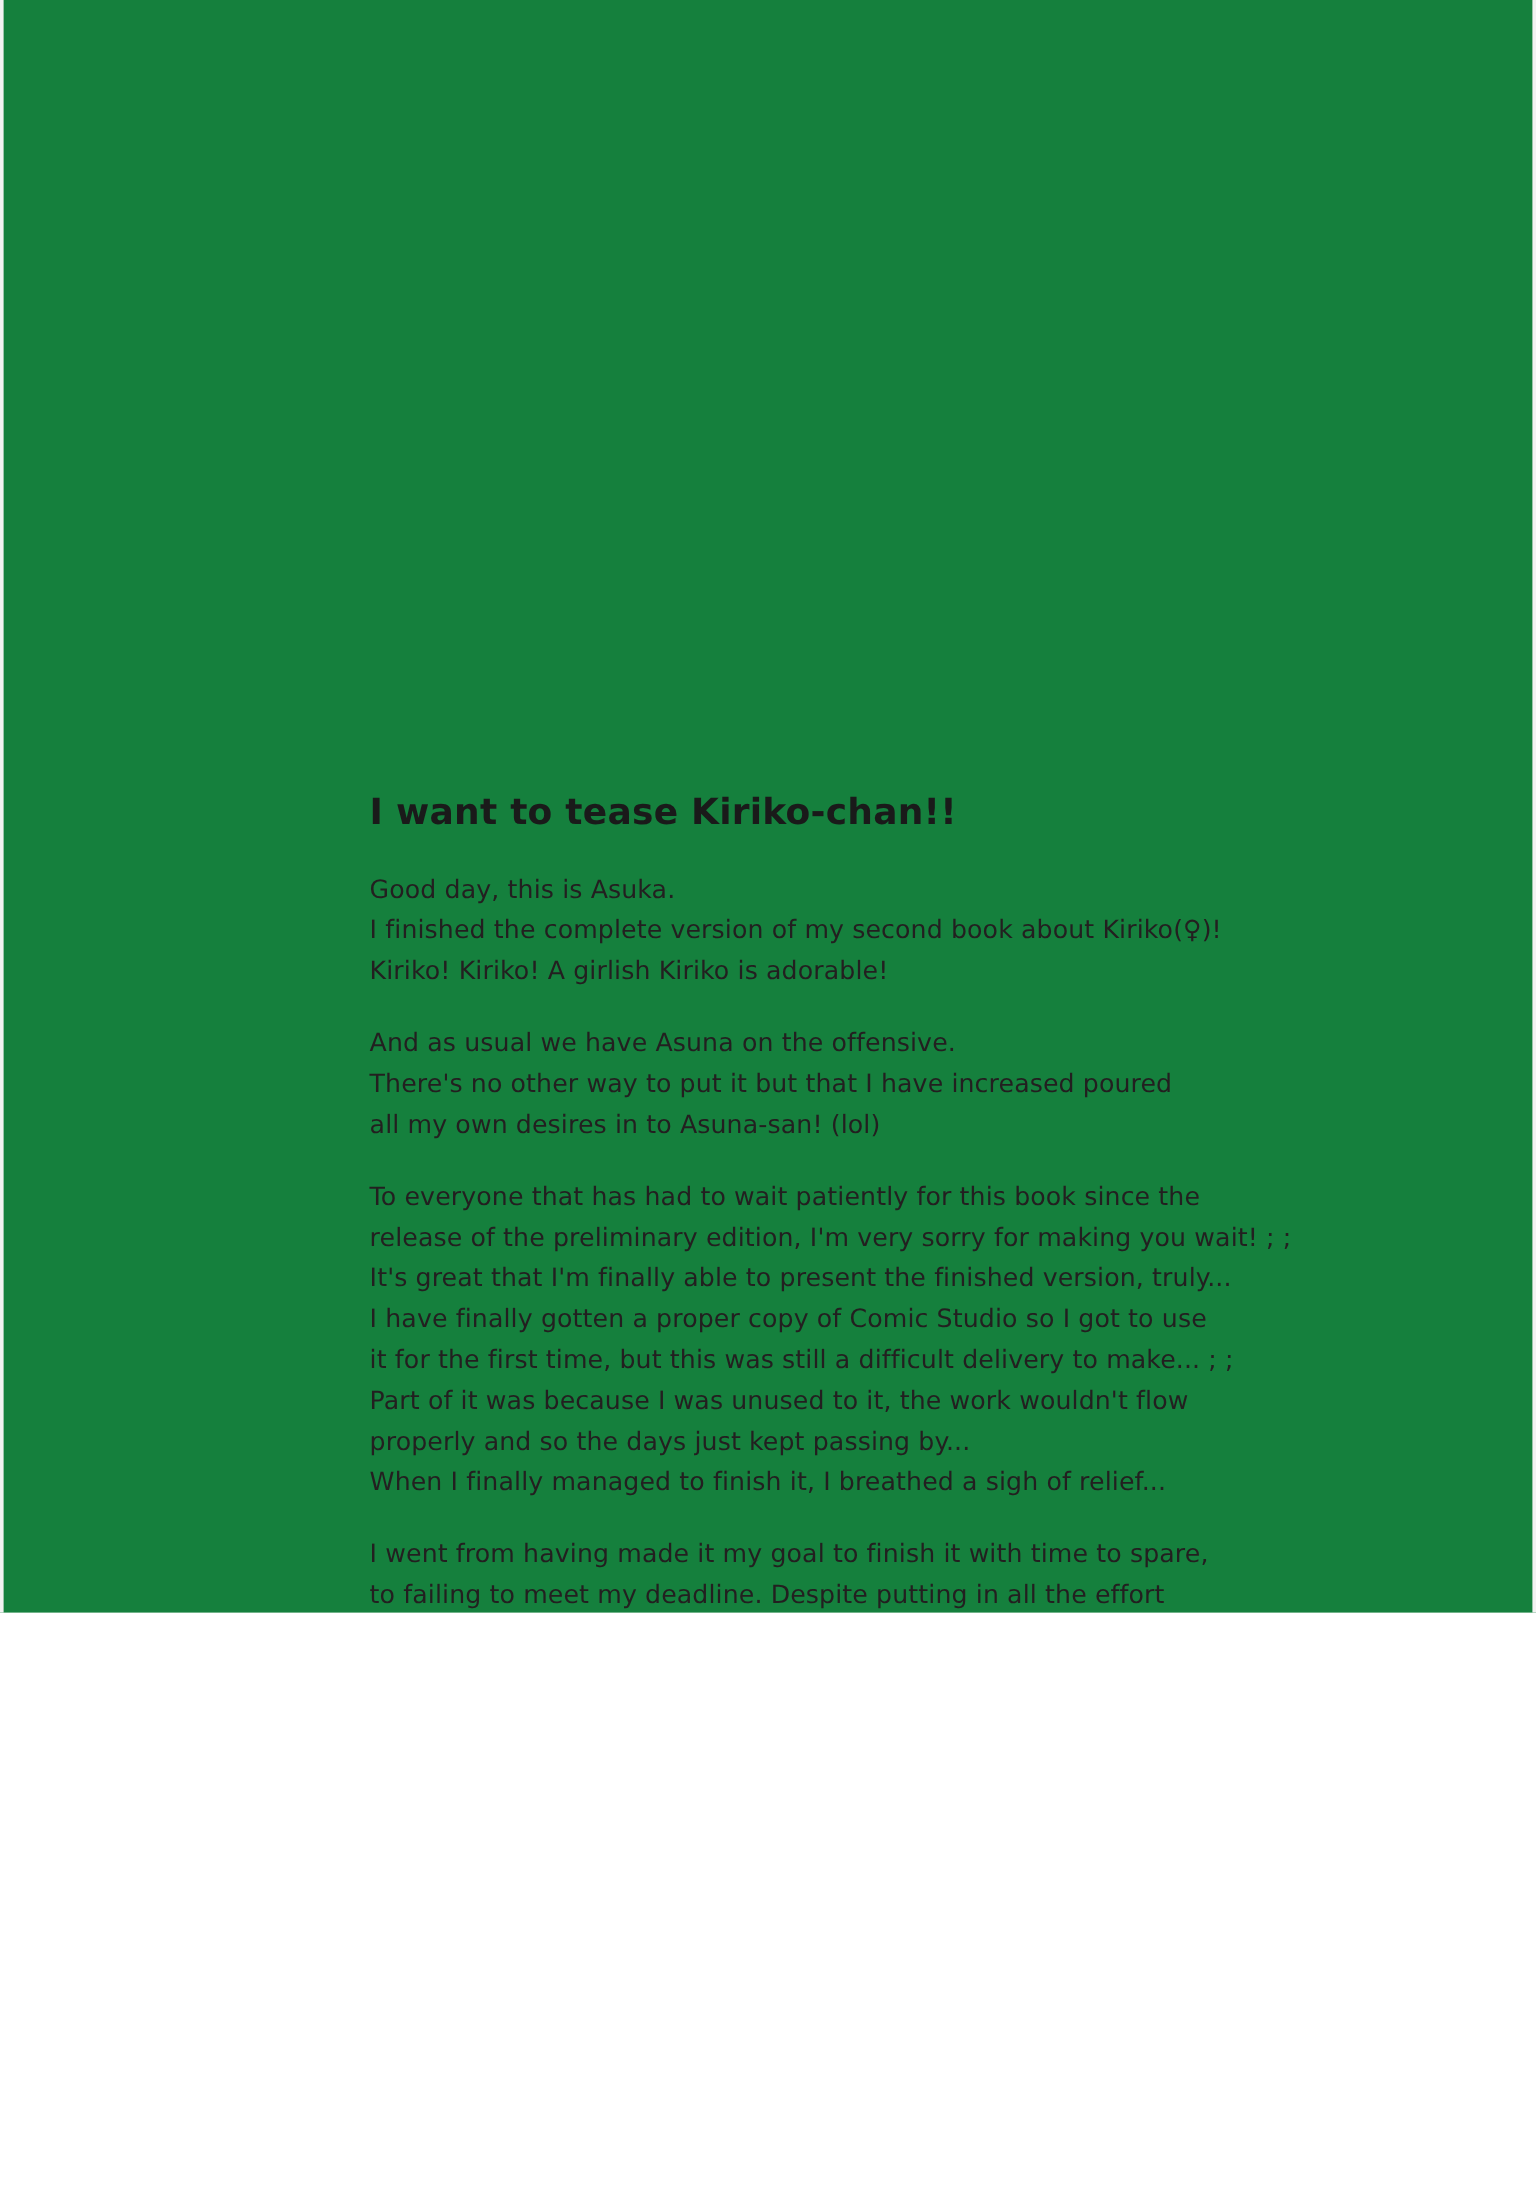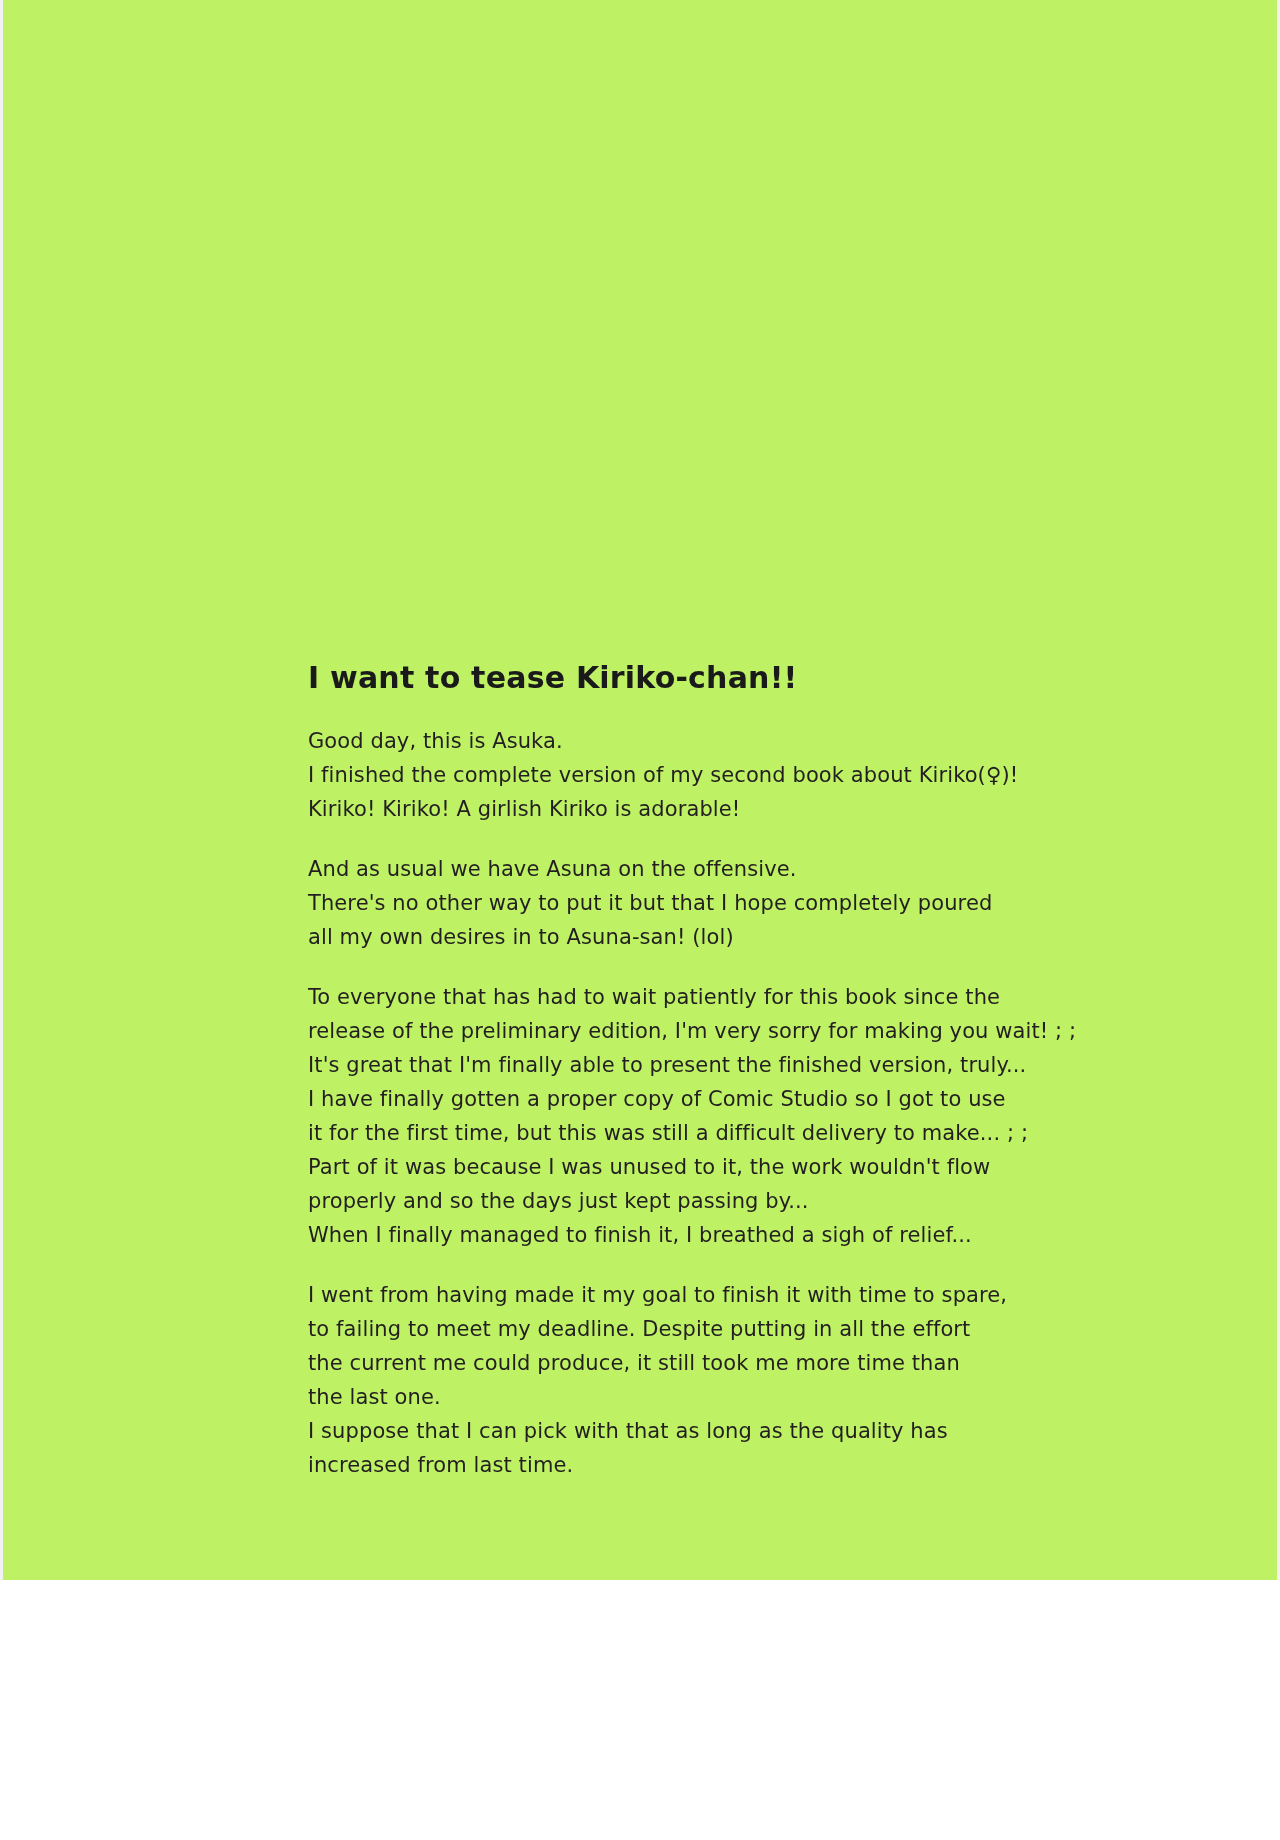--- a/index.html
+++ b/index.html
@@ -3,22 +3,22 @@
 <meta charset="utf-8">
 <style>
   html, body {
     margin: 0;
     padding: 0;
     background: #ffffff;
   }
   .page {
     position: relative;
     width: 1280px;
-    height: 1580px;
-    background: #bef264;
+    height: 1344px;
+    background: #15803d;
     overflow: hidden;
   }
   .edge-left {
     position: absolute;
     left: 0;
     top: 0;
     width: 3px;
     height: 1840px;
     background: #f2f2f2;
   }
@@ -75,21 +75,21 @@
   <div class="edge-left"></div>
   <div class="edge-right"></div>
 
   <div class="content">
     <h1 class="afterword-title">I want to tease Kiriko-chan!!</h1>
 
     <p class="para">Good day, this is Asuka.
 I finished the complete version of my second book about Kiriko(♀)!
 Kiriko! Kiriko! A girlish Kiriko is adorable!</p>
     <p class="para">And as usual we have Asuna on the offensive.
-There's no other way to put it but that I hope completely poured
+There's no other way to put it but that I have increased poured
 all my own desires in to Asuna-san! (lol)</p>
     <p class="para">To everyone that has had to wait patiently for this book since the
 release of the preliminary edition, I'm very sorry for making you wait!  ;  ;
 It's great that I'm finally able to present the finished version, truly...
 I have finally gotten a proper copy of Comic Studio so I got to use
 it for the first time, but this was still a difficult delivery to make...  ;  ;
 Part of it was because I was unused to it, the work wouldn't flow
 properly and so the days just kept passing by...
 When I finally managed to finish it, I breathed a sigh of relief...</p>
     <p class="para">I went from having made it my goal to finish it with time to spare,

